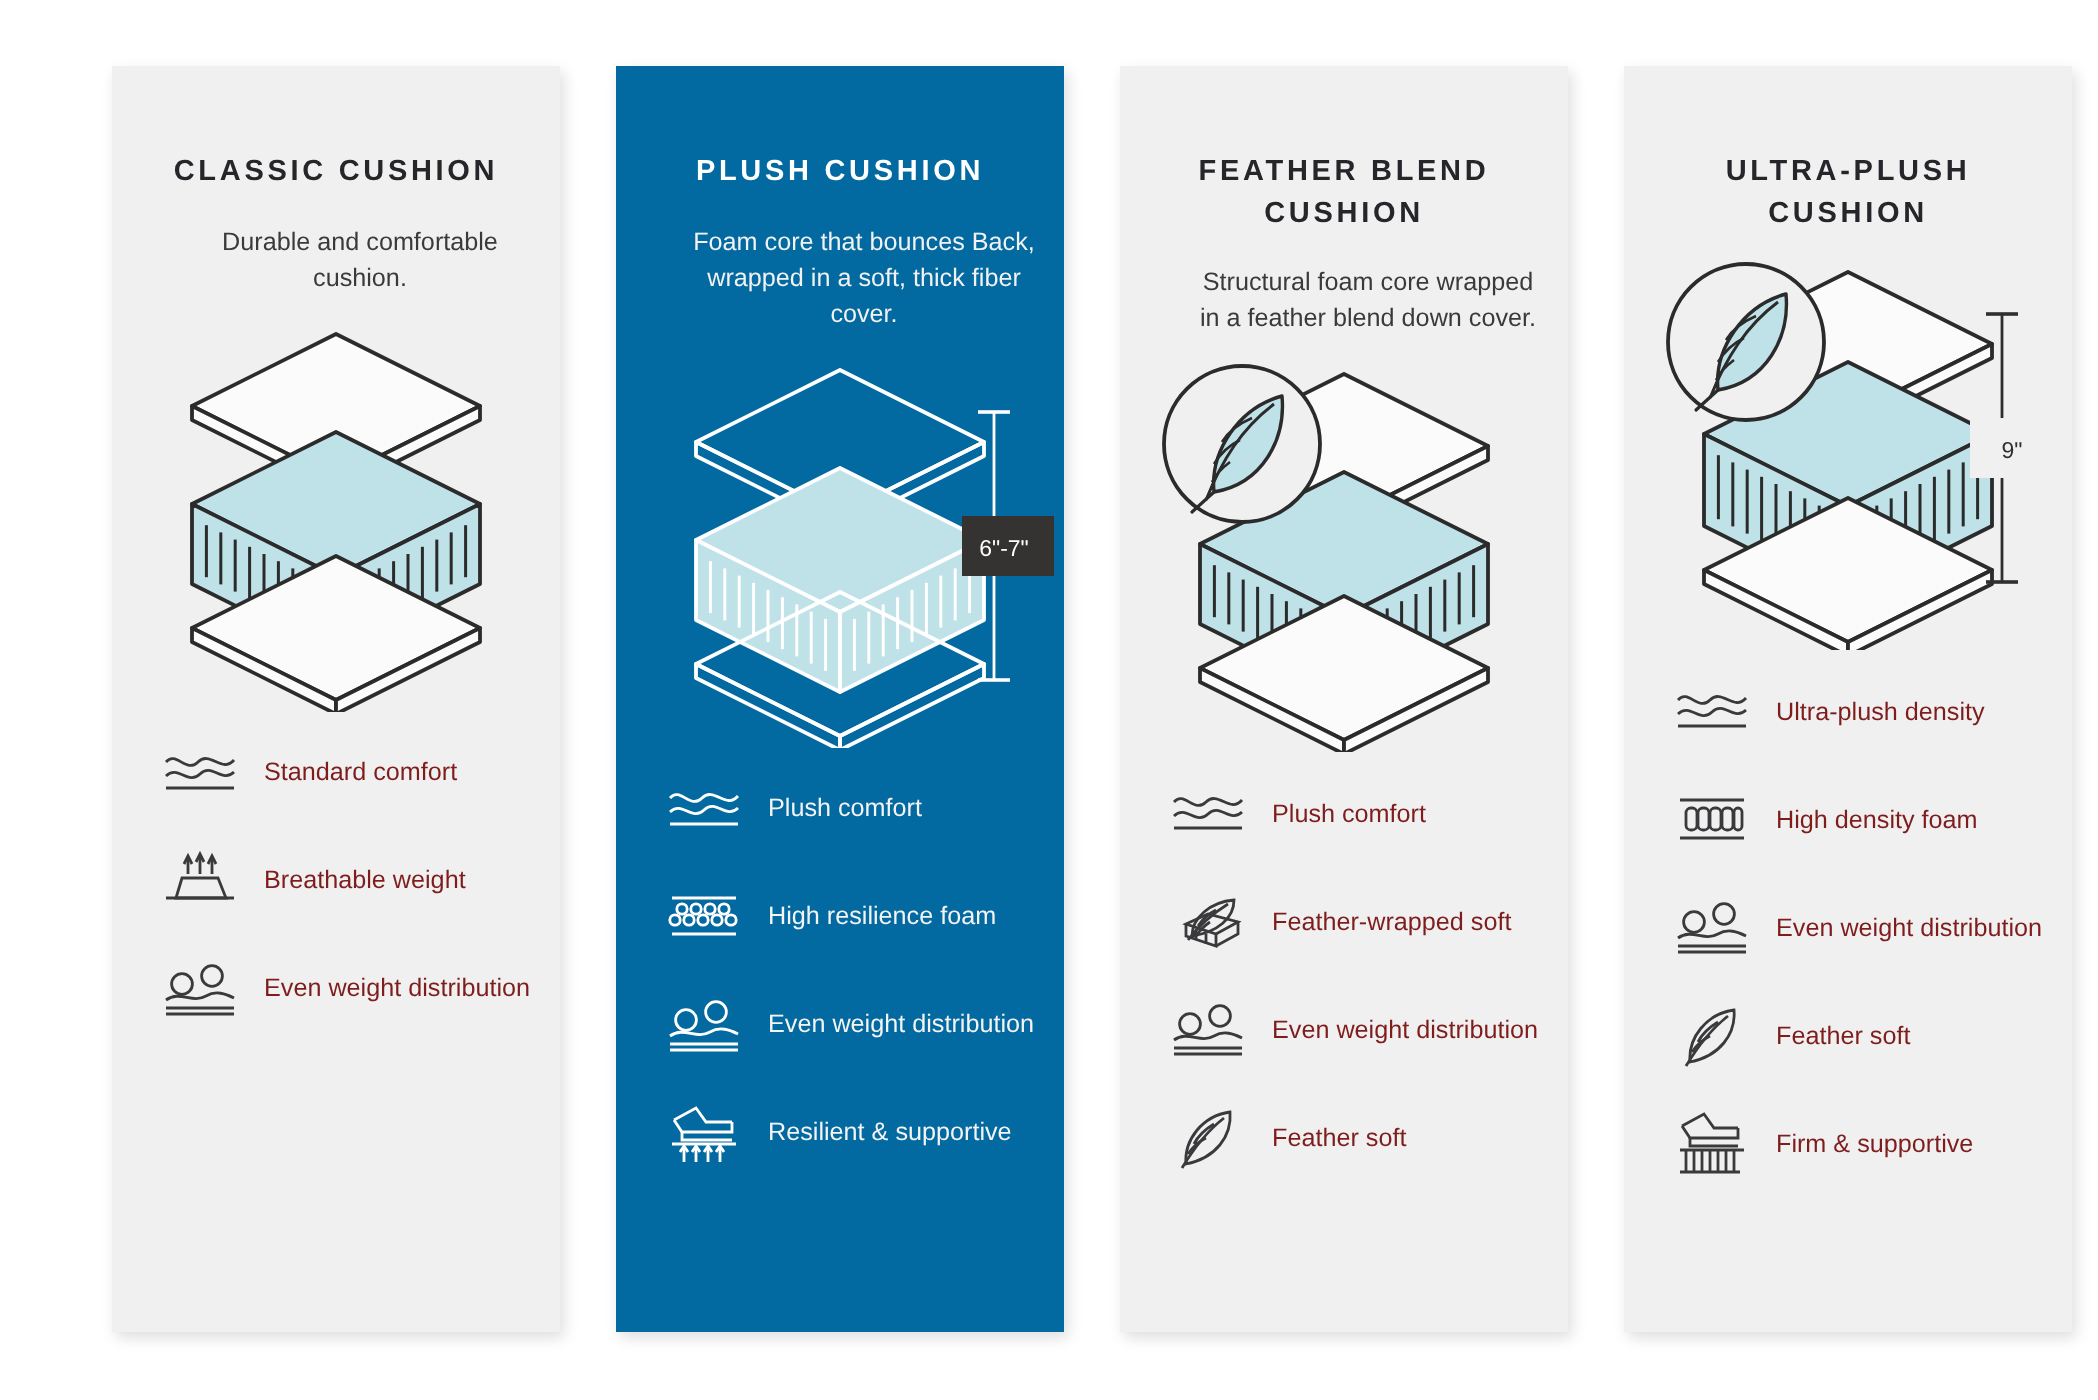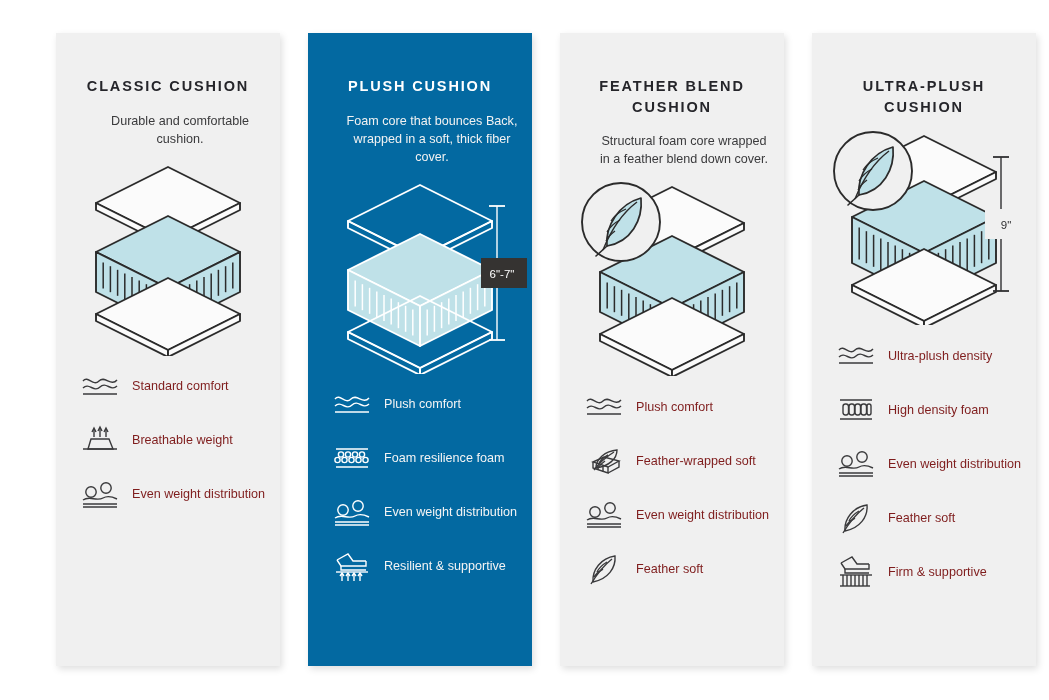--- a/index.html
+++ b/index.html
@@ -272,21 +272,21 @@
                 <circle cx="16" cy="12.5" r="2.6"></circle>
         <circle cx="23" cy="12.5" r="2.6"></circle>
                 <circle cx="30" cy="12.5" r="2.6"></circle>
         <circle cx="12.5" cy="18" r="2.6"></circle>
                 <circle cx="19.5" cy="18" r="2.6"></circle>
         <circle cx="26.5" cy="18" r="2.6"></circle>
                 <circle cx="33.5" cy="18" r="2.6"></circle>
         <circle cx="5.5" cy="18" r="2.6"></circle>
               </svg>
             </span>
-            <span class="feature-label">Foam resilience foam</span>
+            <span class="feature-label">High resilience foam</span>
           </div>
           <div class="feature">
             <span class="feature-icon">
               <svg width="40" height="34" viewBox="0 0 40 34" fill="none" stroke="#ffffff" stroke-width="1.4">
         <circle cx="11" cy="14" r="5.2"></circle>
         <circle cx="26" cy="10" r="5.2"></circle>
         <path d="M3,22 C10,17 16,24 23,20 C28,17 33,19 37,21"></path>
         <path d="M3,26 L37,26"></path>
         <path d="M3,29 L37,29"></path>
               </svg>

